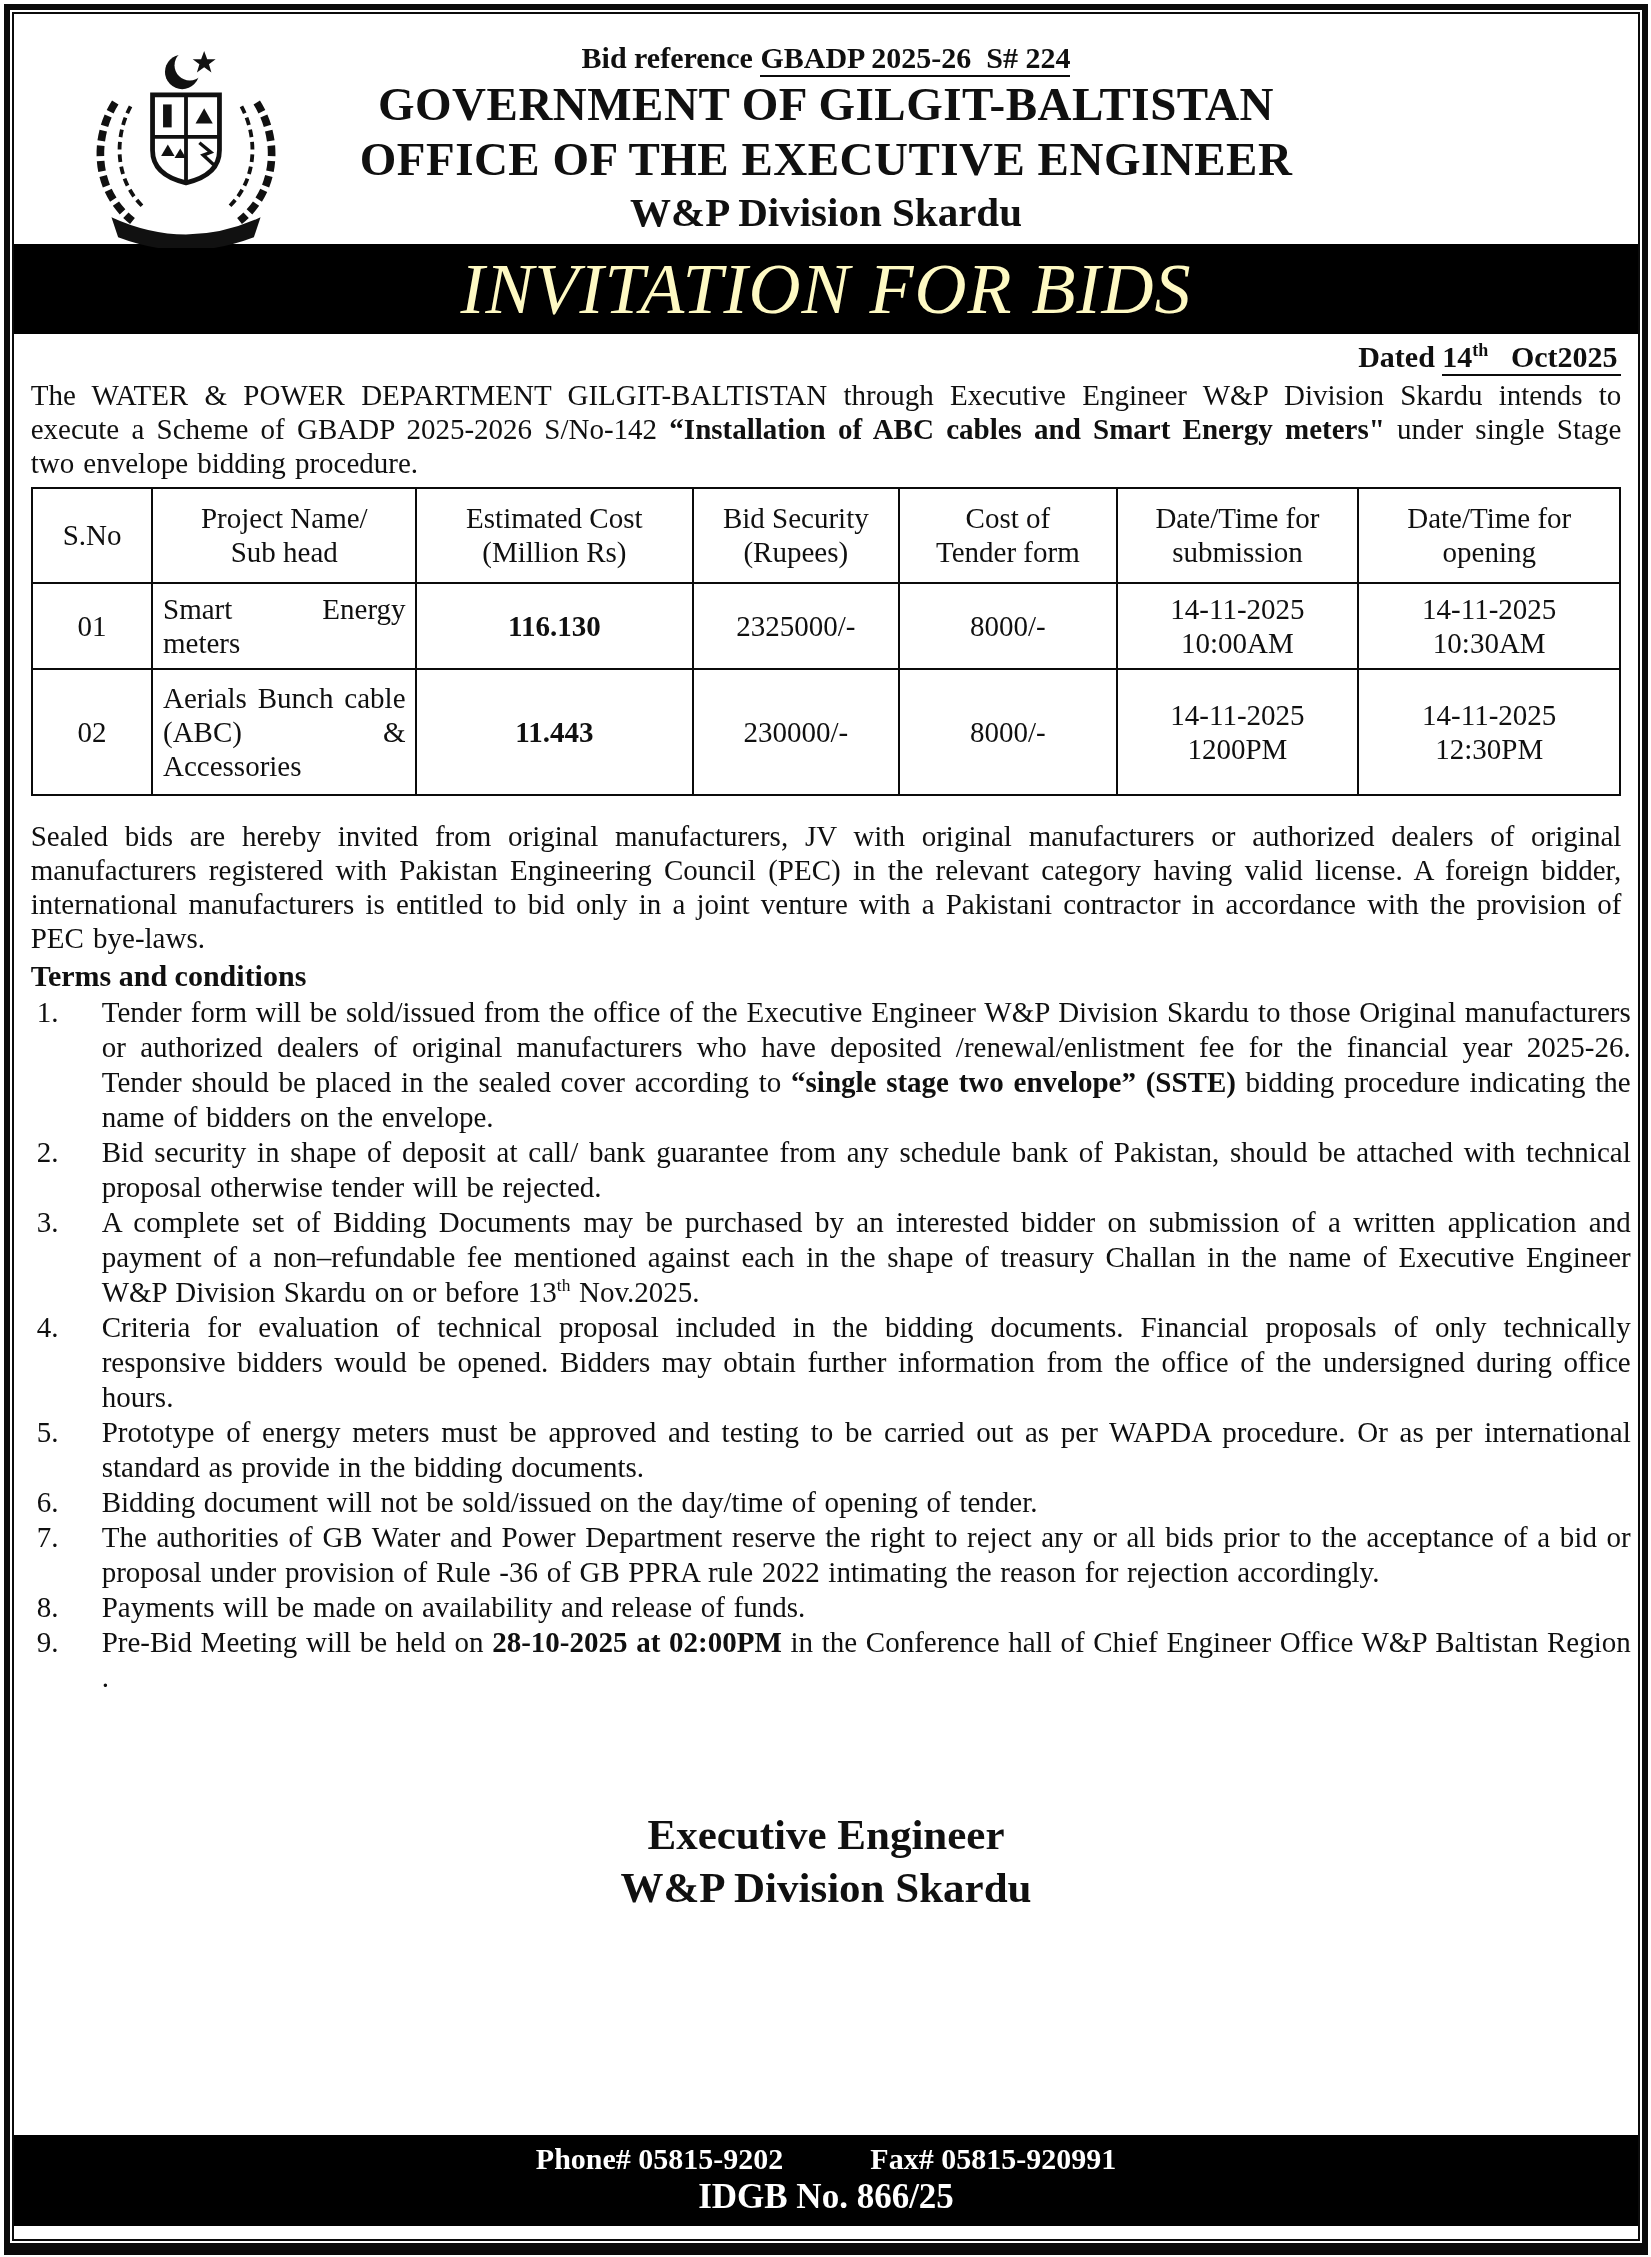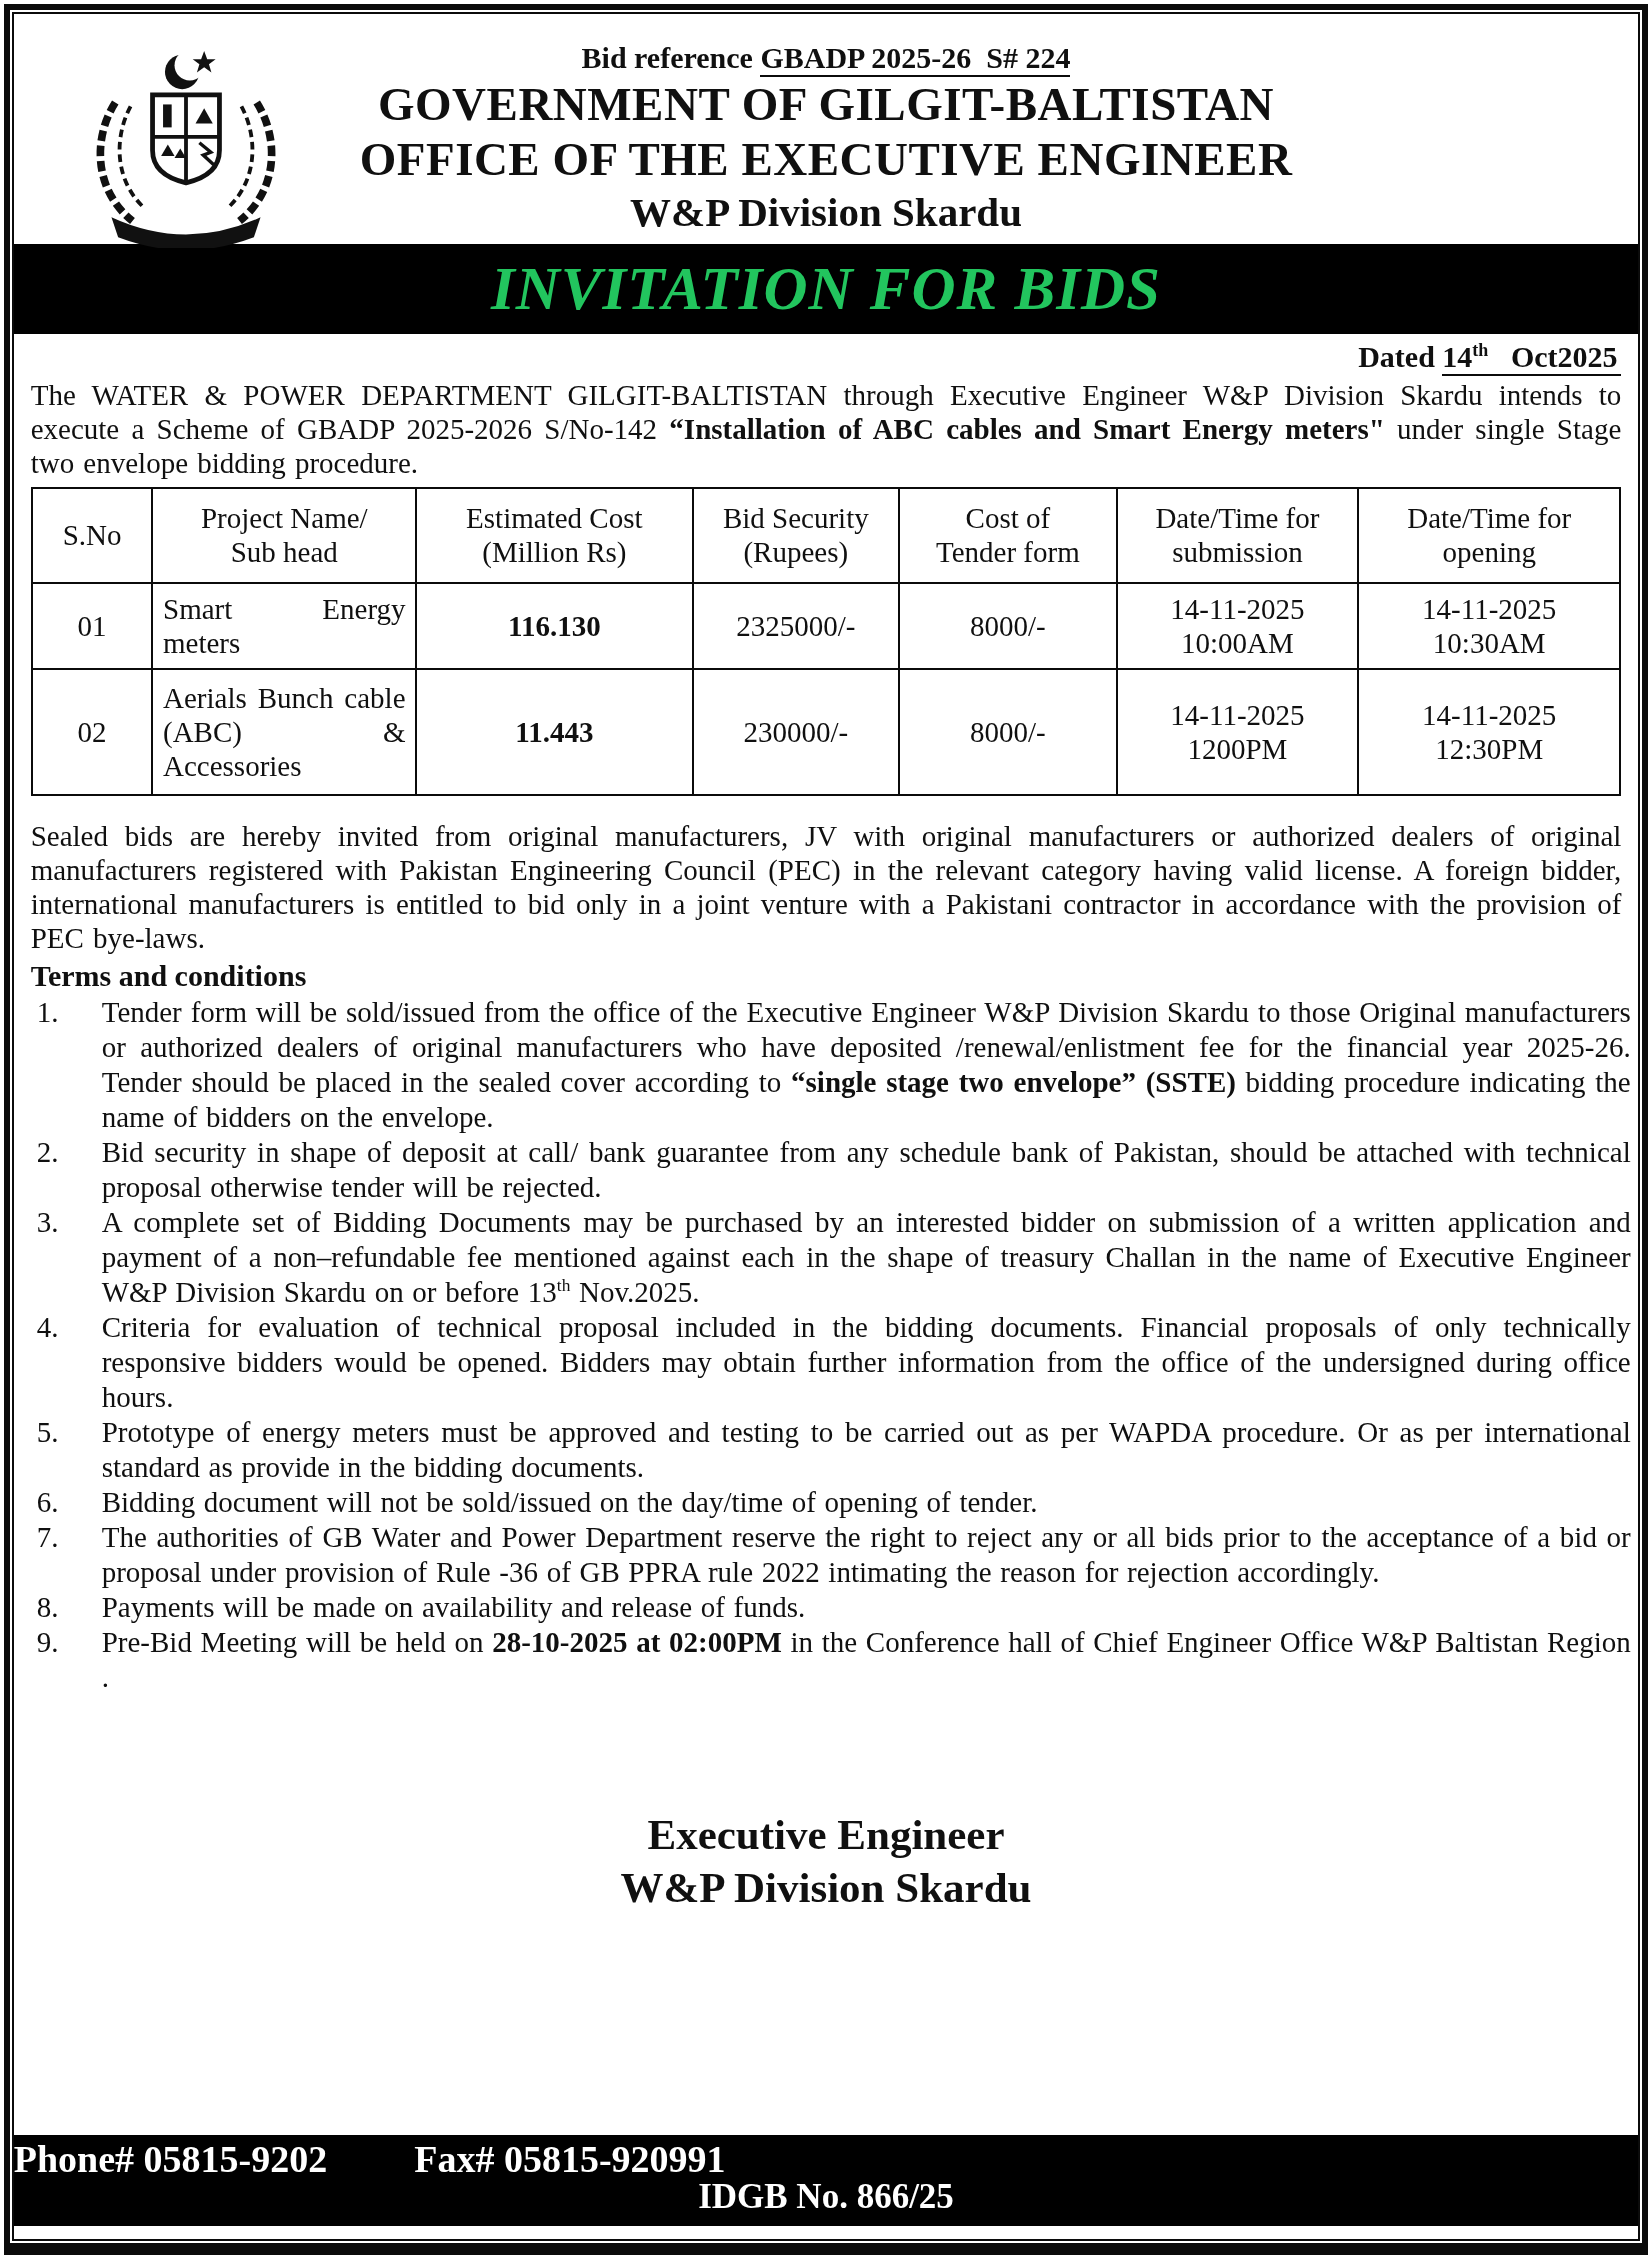--- a/index.html
+++ b/index.html
@@ -13,21 +13,21 @@
   .emblem{position:absolute;top:29px;left:42px;width:260px;height:203px;}
 
   .header{text-align:center;padding-top:23px;}
   .bidref{font-size:30px;font-weight:bold;line-height:38px;}
   .u{border-bottom:2.9px solid #0b0b0b;padding-bottom:1px;}
   .pre{white-space:pre;}
   .gov,.office{font-size:47px;font-weight:bold;line-height:55px;letter-spacing:0.5px;}
   .division{font-size:41px;font-weight:bold;line-height:50px;}
 
   .banner{background:#000;height:90px;margin-top:7.6px;display:flex;align-items:center;justify-content:center;}
-  .banner-text{color:#22c55e;font-style:italic;font-weight:bold;font-size:61px;letter-spacing:1px;}
+  .banner-text{color:#fef9c3;font-style:italic;font-weight:normal;font-size:72px;letter-spacing:1px;}
 
   .dated{margin-top:4.8px;text-align:right;font-weight:bold;font-size:30px;line-height:36px;}
   .dated .u{padding-right:3.8px;}
   sup{font-size:60%;vertical-align:super;line-height:0;}
 
   .bodytext{font-size:29px;line-height:34px;text-align:justify;word-spacing:1.9px;margin:0;}
   .intro{margin-top:2.9px;}
   .sealed{margin-top:23px;}
   b{font-weight:bold;}
 
@@ -41,21 +41,21 @@
 
   .terms-head{font-weight:bold;font-size:30px;line-height:39px;margin-top:1.9px;}
   ol.terms{list-style:none;margin:0;padding:0;}
   ol.terms li{position:relative;font-size:29px;line-height:35px;text-align:justify;word-spacing:1.4px;padding:0 7.6px 0 88px;}
   ol.terms .num{position:absolute;left:23px;top:0;text-align:left;}
 
   .sig{text-align:center;font-weight:bold;font-size:43px;line-height:53px;}
   .sig1{margin-top:113px;}
 
   .footer{position:absolute;left:0;right:0;bottom:11.5px;background:#000;color:#fff;text-align:center;padding:6.7px 0 8.6px;}
-  .footer-l1{font-size:38px;font-weight:bold;line-height:36px;display:flex;gap:87px;}
+  .footer-l1{font-size:30px;font-weight:bold;line-height:36px;display:flex;justify-content:center;gap:87px;}
   .footer-l2{font-size:35px;font-weight:bold;line-height:40px;}
 </style>
 </head>
 <body>
 
 <div class="page">
   <div class="frame-outer">
     <div class="frame-inner">
       <div class="content">
 

